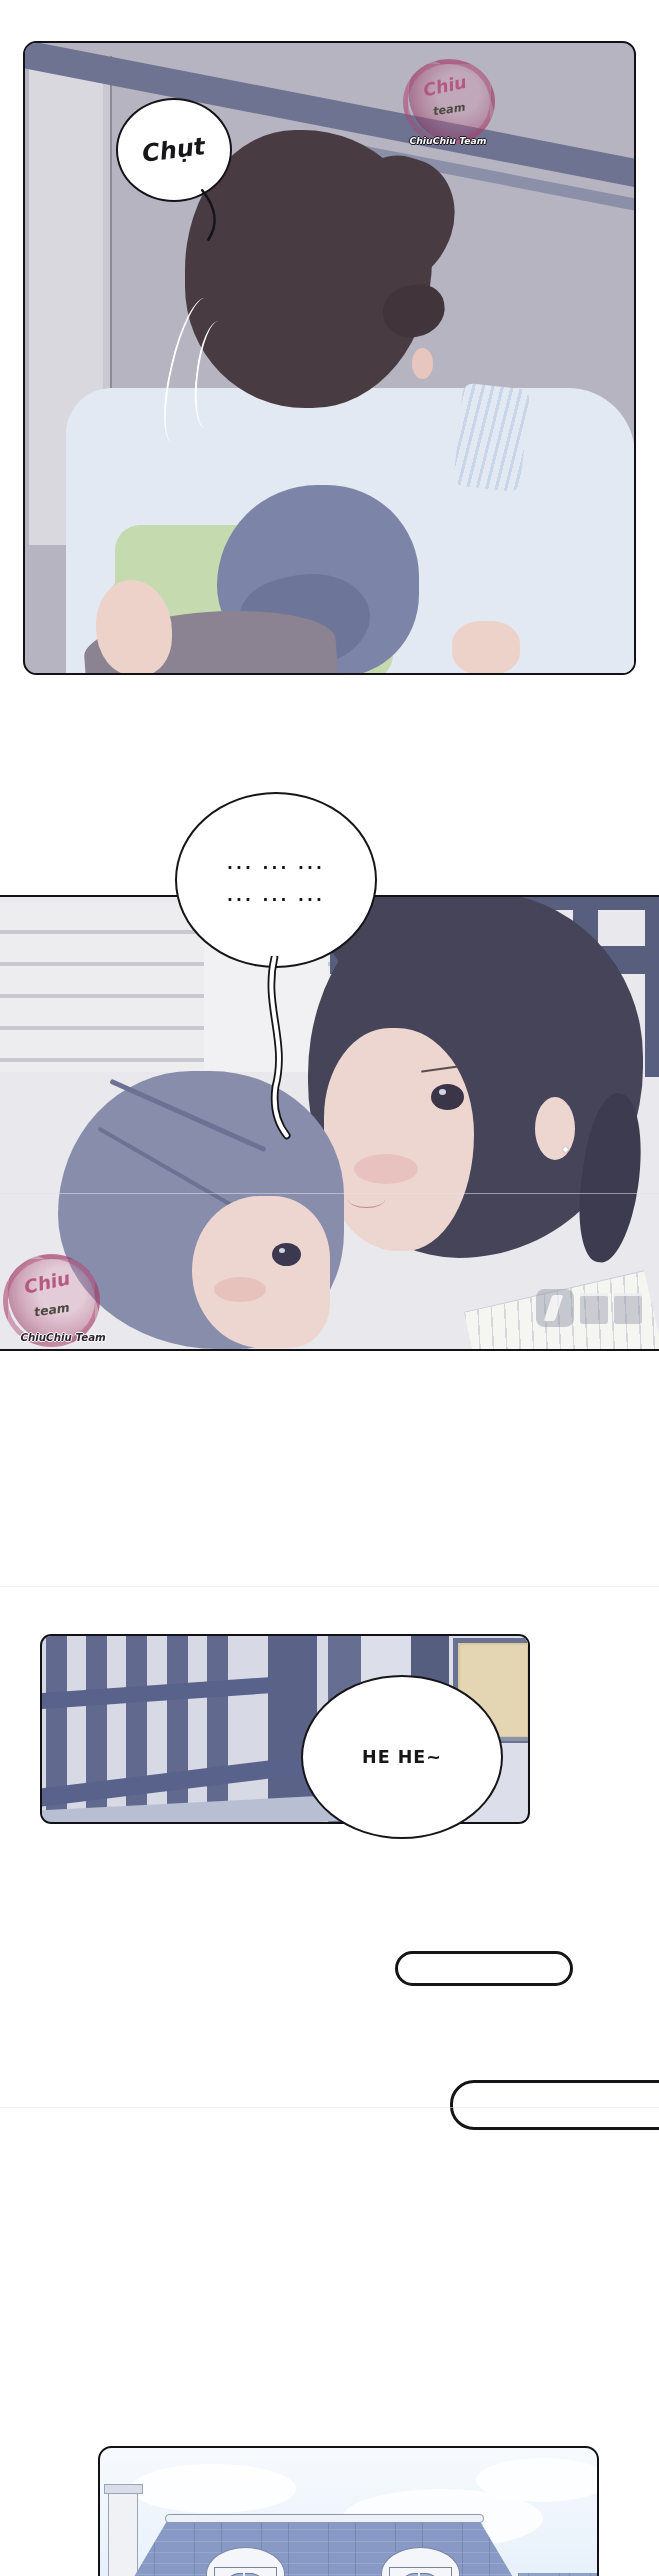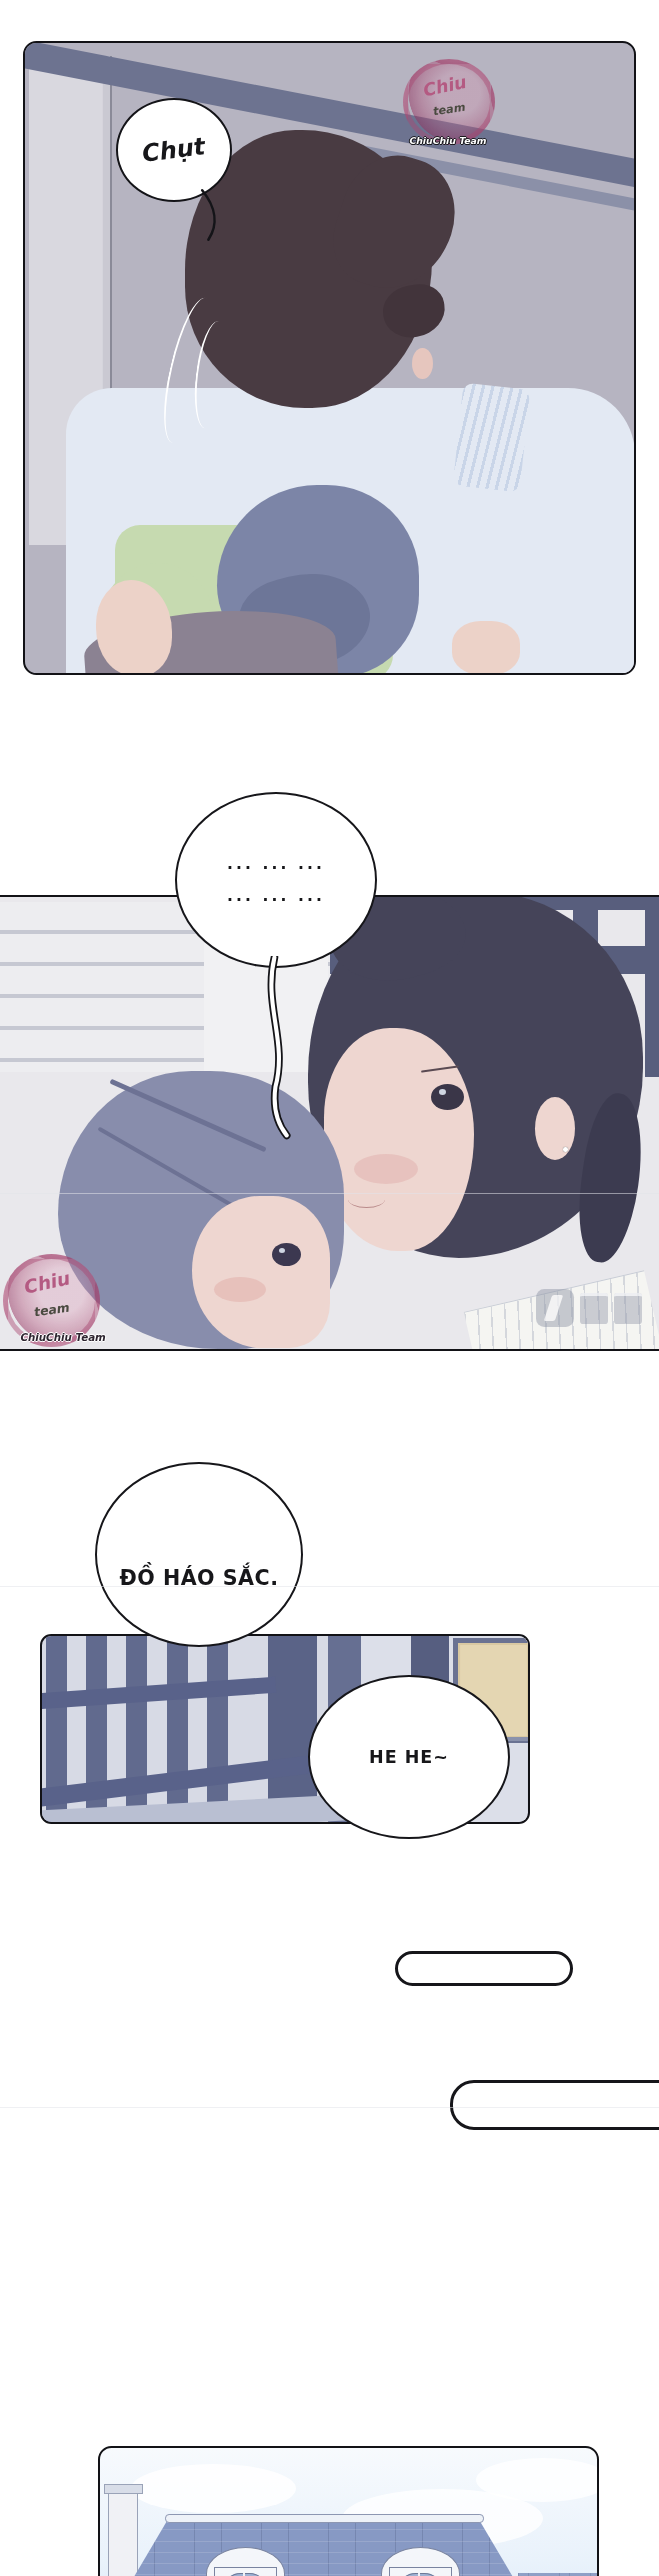--- a/index.html
+++ b/index.html
@@ -120,44 +120,41 @@
 
     <div class="abs" style="left:536px;top:392px;opacity:.75;">
       <div class="abs" style="left:0;top:0;width:38px;height:38px;background:rgba(140,146,164,.6);border-radius:8.2px;">
         <div class="abs" style="left:12.4px;top:6.2px;width:11.3px;height:26px;background:#f2f2f4;transform:skewX(-18deg);border-radius:2.1px;"></div>
       </div>
       <div class="abs" style="left:44px;top:4.1px;width:28px;height:31px;background:rgba(140,146,164,.55);border-radius:3.1px;box-shadow:inset 0 9.3px 0 -6.2px #eceef2,inset 0 19.6px 0 -16.5px #eceef2;"></div>
       <div class="abs" style="left:78px;top:4.1px;width:28px;height:31px;background:rgba(140,146,164,.55);border-radius:3.1px;box-shadow:inset 0 9.3px 0 -6.2px #eceef2,inset 0 19.6px 0 -16.5px #eceef2;"></div>
     </div>
   </div>
 
-  <div class="bubble" style="left:95px;top:1462px;width:204px;height:181px;">
-    <span class="btxt vn" style="font-size:20.6px;letter-spacing:0.5px;margin-top:46px;">ĐỒ HÁO SẮC.</span>
-  </div>
 
   <div class="panel" style="left:40px;top:1634px;width:486px;height:186px;border-radius:11.3px;background:#d7dae5;">
 
     <div class="abs" style="left:319px;top:0;width:166px;height:186px;background:#dcdfe9;"></div>
     <div class="abs" style="left:369px;top:0;width:38px;height:171px;background:#565e80;border-radius:0 0 3.1px 3.1px;"></div>
     <div class="abs" style="left:411px;top:2.1px;width:71px;height:95px;border:5.2px solid #6a7292;background:#e4d6b2;box-shadow:inset 0 0 0 2.1px #d9c9a2;"></div>
     <div class="abs" style="left:361px;top:101px;width:125px;height:4.1px;background:#8a92ac;"></div>
 
     <div class="abs" style="left:4.1px;top:0;width:20.6px;height:186px;background:#616a8e;"></div>
     <div class="abs" style="left:44px;top:0;width:20.6px;height:186px;background:#616a8e;"></div>
     <div class="abs" style="left:84px;top:0;width:20.6px;height:186px;background:#616a8e;"></div>
     <div class="abs" style="left:125px;top:0;width:20.6px;height:186px;background:#616a8e;"></div>
     <div class="abs" style="left:165px;top:0;width:20.6px;height:186px;background:#616a8e;"></div>
     <div class="abs" style="left:226px;top:0;width:49px;height:186px;background:#5a6387;"></div>
     <div class="abs" style="left:286px;top:0;width:33px;height:186px;background:#666f92;"></div>
     <div class="abs" style="left:-3.1px;top:49px;width:237px;height:15.5px;background:#59628a;transform:rotate(-4deg);"></div>
     <div class="abs" style="left:-3.1px;top:135px;width:289px;height:17.5px;background:#59628a;transform:rotate(-7deg);"></div>
     <div class="abs" style="left:-5.2px;top:166px;width:330px;height:26px;background:#b9bfd2;transform:rotate(-3deg);"></div>
   </div>
 
-  <div class="bubble" style="left:308px;top:1675px;width:198px;height:160px;">
+  <div class="bubble" style="left:301px;top:1675px;width:198px;height:160px;">
     <span class="btxt" style="font-size:17.5px;letter-spacing:1px;">HE HE~</span>
   </div>
 
   <div class="pill" style="left:395px;top:1951px;width:172px;height:29px;border-radius:20.6px;"></div>
   <div class="pill" style="left:450px;top:2080px;width:227px;height:44px;border-radius:24px;border-width:3.6px;"></div>
 
   <div class="panel" style="left:98px;top:2446px;width:497px;height:252px;border-radius:13.4px;
               background:linear-gradient(180deg,#f7fafd 0%,#e9f2fb 45%,#cfe2f6 100%);">
     <div class="abs" style="left:31px;top:15.5px;width:165px;height:49px;background:#ffffff;opacity:.85;border-radius:50%;"></div>
     <div class="abs" style="left:242px;top:41px;width:201px;height:59px;background:#ffffff;opacity:.8;border-radius:50%;"></div>

